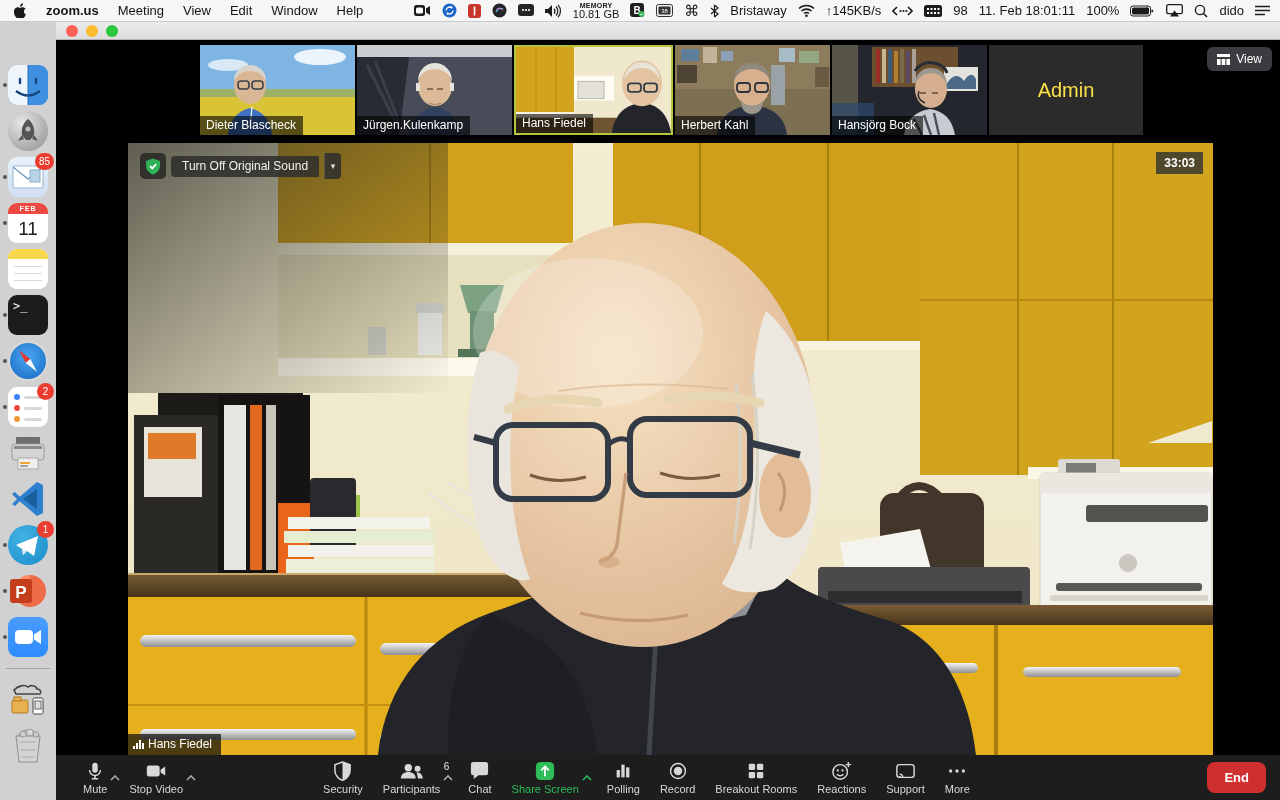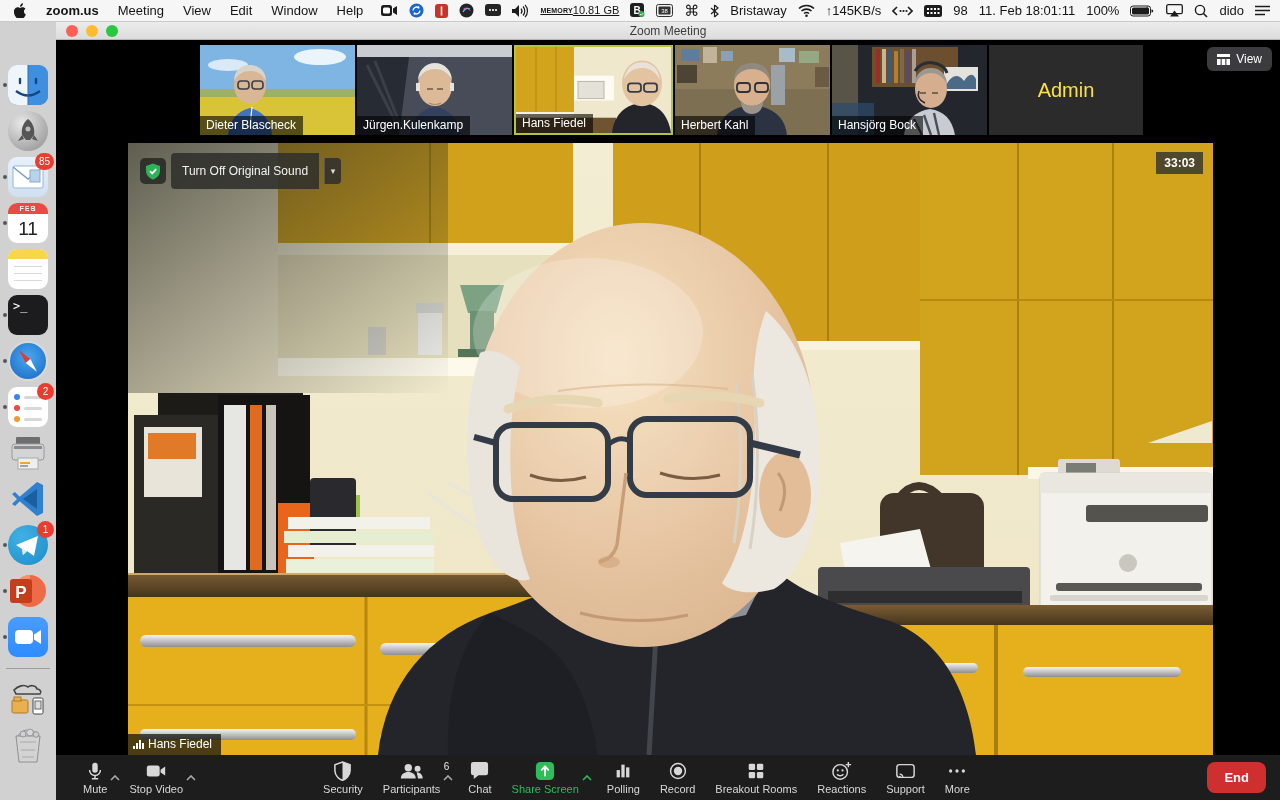--- a/index.html
+++ b/index.html
@@ -6,21 +6,21 @@
   html,body { width:1280px; height:800px; overflow:hidden; background:#000; font-family:"Liberation Sans",sans-serif; }
 
   
   .menubar { position:absolute; left:0; top:0; width:1280px; height:22px; background:#f6f6f6;
     display:flex; align-items:center; justify-content:space-between; font-size:13px; color:#151515; z-index:50;
     border-bottom:1px solid #c9c9c9; }
   .mb-left { display:flex; align-items:center; gap:19px; padding-left:14px; }
   .mb-left .app-name { font-weight:bold; }
   .mb-right { display:flex; align-items:center; gap:11px; padding-right:10px; }
   .mb-ic { display:inline-flex; align-items:center; justify-content:center; }
-  .mem { display:flex; flex-direction:row; align-items:center; line-height:1;text-decoration:underline; }
+  .mem { display:flex; flex-direction:column; align-items:center; line-height:1; }
   .mem .t { font-size:7px; font-weight:bold; letter-spacing:.2px; }
   .mem .v { font-size:11px; }
   .cmdkey { font-size:15px; }
 
   
   .dock { position:absolute; left:0; top:22px; width:56px; height:778px; background:rgba(222,222,222,.94);
     display:flex; flex-direction:column; align-items:center; padding-top:40px; z-index:40; }
   .dock-item { position:relative; width:56px; height:46px; display:flex; align-items:center; justify-content:center; }
   .dock-item .dot { position:absolute; left:3px; top:50%; width:4px; height:4px; border-radius:50%; background:#555; transform:translateY(-50%); }
   .ic40 { width:40px; height:40px; border-radius:9px; position:relative; overflow:hidden; }
@@ -73,21 +73,21 @@
 
   .view-btn { position:absolute; top:7px; right:8px; height:24px; background:#3b3b40; border-radius:6px; color:#fff;
     font-size:12px; display:flex; align-items:center; gap:6px; padding:0 10px; cursor:pointer; }
 
   
   .video { position:absolute; left:72px; top:103px; width:1085px; height:612px; background:#efe9cf; overflow:hidden; }
   .video > svg.scene { position:absolute; inset:0; width:100%; height:100%; }
 
   .sound-cluster { position:absolute; left:12px; top:10px; display:flex; align-items:center; gap:5px; }
   .enc-badge { width:26px; height:26px; border-radius:5px; background:rgba(40,40,36,.85); display:flex; align-items:center; justify-content:center; }
-  .sound-btn { height:36px; background:rgba(48,48,44,.88); border-radius:4px 0 0 4px; color:#f2f2f2; font-size:12px;
+  .sound-btn { height:21px; background:rgba(48,48,44,.88); border-radius:4px 0 0 4px; color:#f2f2f2; font-size:12px;
     display:flex; align-items:center; padding:0 11px; }
   .sound-dd { height:26px; width:17px; background:rgba(48,48,44,.88); border-left:1px solid rgba(120,120,110,.5);
     border-radius:0 4px 4px 0; color:#ddd; font-size:9px; display:flex; align-items:center; justify-content:center; }
   .timer { position:absolute; right:10px; top:9px; background:rgba(58,56,48,.85); color:#fff; font-size:12px; font-weight:bold;
     border-radius:0; padding:4px 8px; }
   .namechip { position:absolute; left:0; bottom:0; background:rgba(15,15,15,.72); color:#fff; font-size:12px;
     display:flex; align-items:center; gap:4px; padding:3px 9px 4px 5px; }
   .micbars { display:inline-flex; align-items:flex-end; gap:1px; height:10px; }
   .micbars i { width:2px; background:#fff; display:block; }
 
@@ -411,21 +411,20 @@
   </div>
 </div>
 
 <div class="window">
   <div class="titlebar">
     <span class="lights">
       <i class="lt-close"></i>
       <i class="lt-min"></i>
       <i class="lt-max"></i>
     </span>
-    <span class="wtitle">Zoom Meeting</span>
   </div>
 
   <div class="content">
 
     <div class="thumbstrip">
 
       <div class="thumb">
         <svg viewBox="0 0 155 90" preserveAspectRatio="none">
           <rect width="155" height="48" fill="#7fb5e2"></rect>
           <ellipse cx="120" cy="12" rx="26" ry="8" fill="#fff" opacity=".85"></ellipse>

